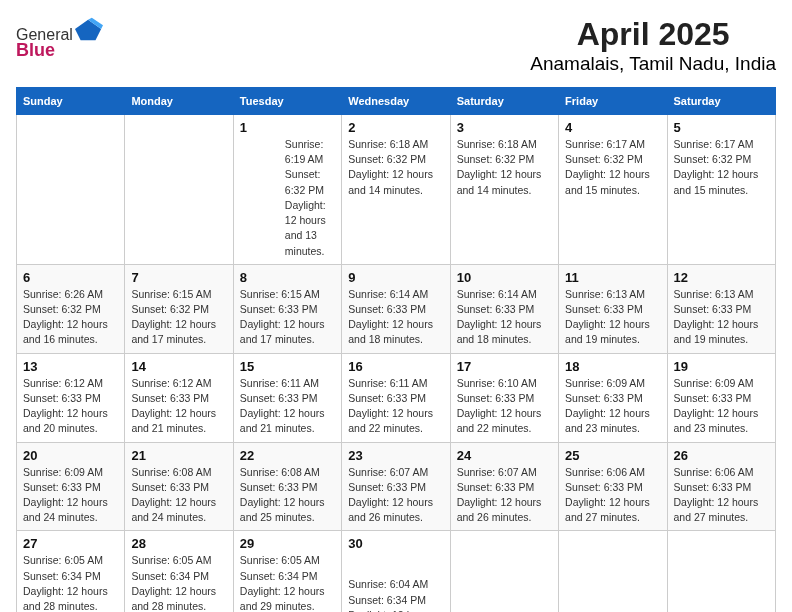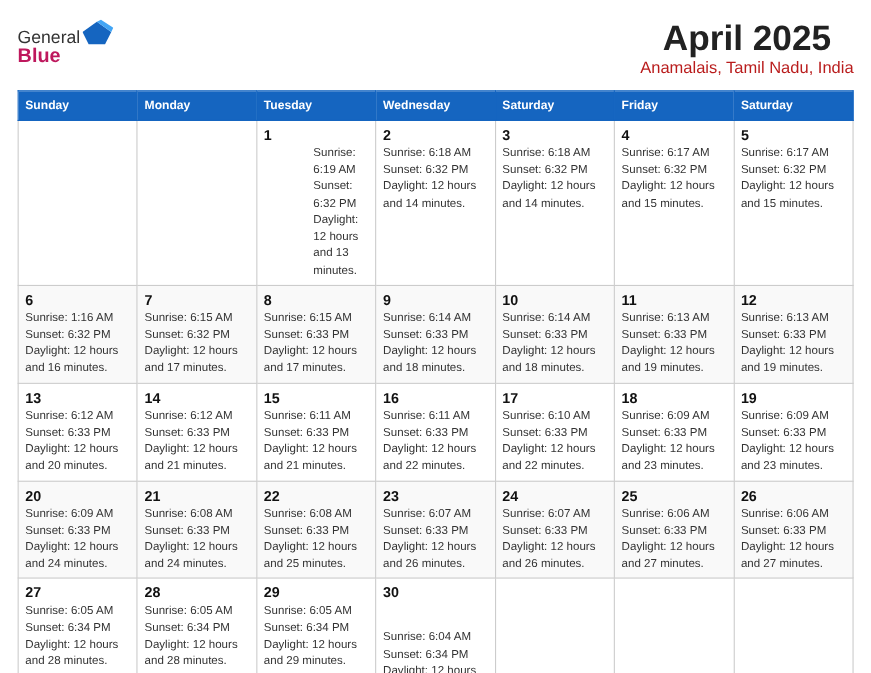--- a/index.html
+++ b/index.html
@@ -29,22 +29,22 @@
     }
     .title-block {
       text-align: center;
     }
     .main-title {
       font-size: 32px;
       font-weight: bold;
       color: #222;
     }
     .subtitle {
-      font-size: 15px;
-      color: #b91c1c;
+      font-size: 19px;
+      color: #000000;
     }
     table {
       width: 100%;
       border-collapse: collapse;
       font-size: 11px;
     }
     thead th {
       background-color: #1565c0;
       color: #fff;
       padding: 7px 6px;
@@ -145,21 +145,21 @@
         <td>
           <span class="day-number">5</span>
           <div class="day-info" style="white-space: pre-line;">Sunrise: 6:17 AM
 Sunset: 6:32 PM
 Daylight: 12 hours and 15 minutes.</div>
         </td>
       </tr>
       <tr>
         <td>
           <span class="day-number">6</span>
-          <div class="day-info" style="white-space: pre-line;">Sunrise: 1:16 AM
+          <div class="day-info" style="white-space: pre-line;">Sunrise: 6:26 AM
 Sunset: 6:32 PM
 Daylight: 12 hours and 16 minutes.</div>
         </td>
         <td>
           <span class="day-number">7</span>
           <div class="day-info" style="white-space: pre-line;">Sunrise: 6:15 AM
 Sunset: 6:32 PM
 Daylight: 12 hours and 17 minutes.</div>
         </td>
         <td>

